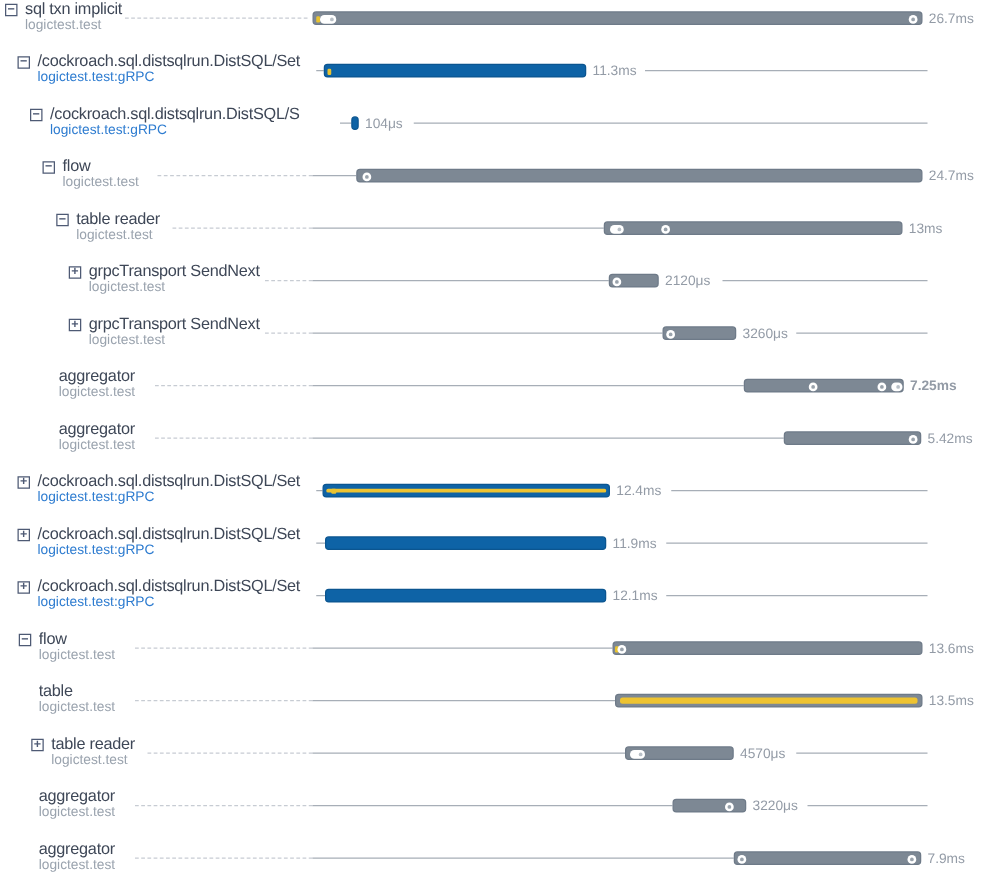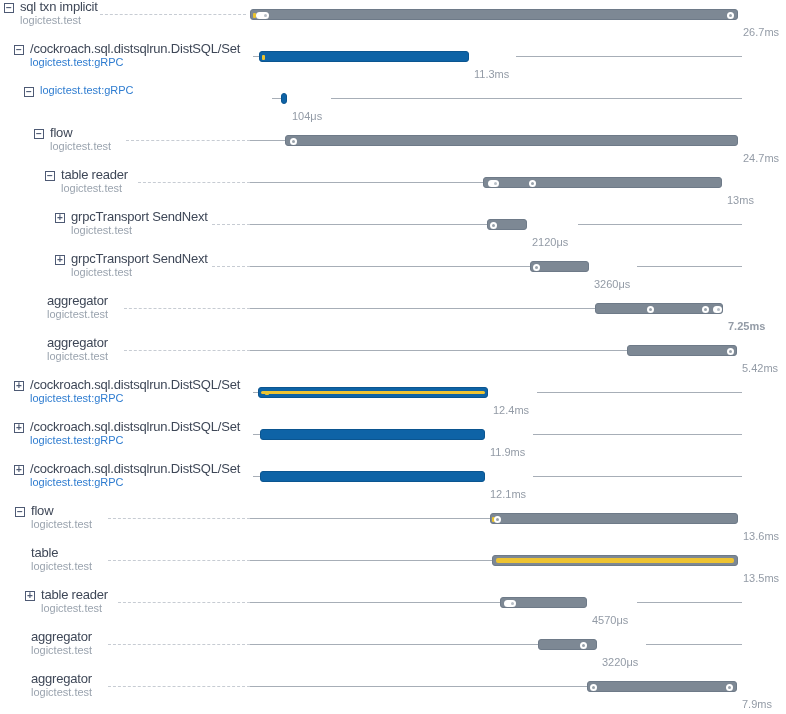--- a/index.html
+++ b/index.html
@@ -24,21 +24,21 @@
   .stripe.thick{top:2px;height:5px;left:3px;right:3px;}
   .mk{position:absolute;}
   .mk-circle{top:2px;width:7px;height:7px;border-radius:50%;background:#ffffff;}
   .mk-circle::after{content:"";position:absolute;left:2px;top:2px;width:3px;height:3px;
        border-radius:50%;background:#9aa3ac;}
   .mk-pill{top:2px;height:7px;border-radius:4px;background:#ffffff;}
   .mk-pill::after{content:"";position:absolute;right:2px;top:2px;width:3px;height:3px;
        border-radius:50%;background:#b9c0c7;}
   .mk-ytick{top:3px;width:3px;height:5px;border-radius:1px;background:#e9c330;}
   .mk-ysquare{top:3px;width:4px;height:4px;border-radius:1px;background:#e9c330;}
-  .dur{position:absolute;top:26px;font-size:11px;line-height:12px;color:#939ba6;
+  .dur{position:absolute;top:9px;font-size:11px;line-height:12px;color:#939ba6;
        white-space:nowrap;}
 </style>
 </head>
 <body>
 
 <div id="trace">
     <div class="row">
       <div class="expand" style="left: 4px;">−</div>
       <div class="lbl" style="left: 20px;">
         <div class="title">sql txn implicit</div>
@@ -61,20 +61,21 @@
       <div class="solidline" style="left: 253px; width: 6px;"></div>
       <div class="bar blue" style="left: 259px; width: 210px;">
         <div class="mk mk-ytick" style="left: 2px;"></div>
       </div>
       <div class="dur" style="left: 474px;">11.3ms</div>
       <div class="solidline" style="left: 516px; width: 226px;"></div>
     </div>
     <div class="row">
       <div class="expand" style="left: 24px;">−</div>
       <div class="lbl" style="left: 40px;">
+        <div class="title">/cockroach.sql.distsqlrun.DistSQL/S</div>
         <div class="sub link">logictest.test:gRPC</div>
       </div>
       <div class="solidline" style="left: 272px; width: 9px;"></div>
       <div class="bar blue" style="left: 281px; width: 6px;"></div>
       <div class="dur" style="left: 292px;">104μs</div>
       <div class="solidline" style="left: 331px; width: 411px;"></div>
     </div>
     <div class="row">
       <div class="expand" style="left: 34px;">−</div>
       <div class="lbl" style="left: 50px;">

